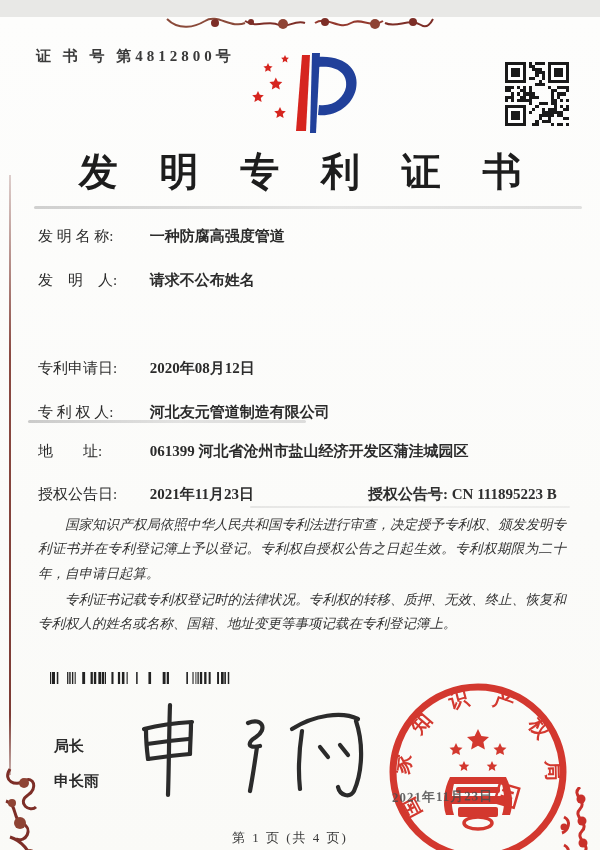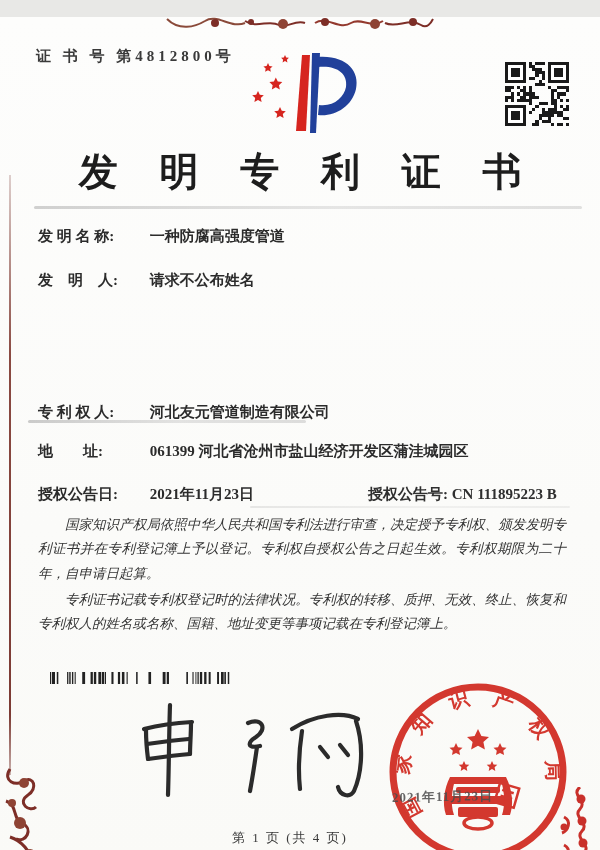--- a/index.html
+++ b/index.html
@@ -12,21 +12,21 @@
   }
   .abs{position:absolute;}
   
   .cert-no{left:36px;top:30px;font-size:15px;letter-spacing:4px;color:#3a3a3a;font-weight:600;}
   .qr{left:505px;top:45px;width:64px;height:64px;}
   .logo{left:238px;top:28px;width:130px;height:96px;}
   .title{left:0;top:128px;width:100%;text-align:center;font-size:39px;font-weight:700;
          letter-spacing:16px;color:#1d1d1d;text-indent:16px;}
   
   .row{left:38px;width:540px;font-size:15px;line-height:1.3;white-space:nowrap;}
-  .row .lbl{display:inline-block;min-width:108px;font-weight:700;color:#2b2b2b;}
+  .row .lbl{display:inline-block;min-width:108px;font-weight:400;color:#2b2b2b;}
   .row .val{font-weight:700;color:#2b2b2b;}
   .grant-no{position:absolute;left:330px;top:0;font-weight:700;white-space:nowrap;}
   
   .paras{left:38px;top:496px;width:528px;font-size:13.5px;line-height:1.8;text-align:justify;color:#333;}
   .paras p{margin:0 0 2px 0;text-indent:2em;font-style:italic;}
   
   .barcode{left:50px;top:655px;width:180px;height:12px;}
   
   .signer{left:54px;top:712px;font-size:15px;font-weight:600;color:#2d2d2d;line-height:2.3;}
   .signature{left:128px;top:682px;width:236px;height:104px;}
@@ -219,20 +219,24 @@
   <div class="abs title">发 明 专 利 证 书</div>
 
   <div class="abs row" style="top:210px">
     <span class="lbl">发 明 名 称:</span>
     <span class="val">一种防腐高强度管道</span>
   </div>
   <div class="abs row" style="top:254px">
     <span class="lbl">发　明　人:</span>
     <span class="val">请求不公布姓名</span>
   </div>
+  <div class="abs row" style="top:342px">
+    <span class="lbl">专利申请日:</span>
+    <span class="val">2020年08月12日</span>
+  </div>
   <div class="abs row" style="top:386px">
     <span class="lbl">专 利 权 人:</span>
     <span class="val">河北友元管道制造有限公司</span>
   </div>
   <div class="abs row" style="top:425px">
     <span class="lbl">地　　址:</span>
     <span class="val">061399 河北省沧州市盐山经济开发区蒲洼城园区</span>
   </div>
   <div class="abs row" style="top:468px">
     <span class="lbl">授权公告日:</span>
@@ -276,20 +280,24 @@
       <rect x="147.47745518874257" y="0" width="1.266929245212548" height="12" fill="#222"></rect>
       <rect x="149.87866158721906" y="0" width="2.3111153609636776" height="12" fill="#222"></rect>
       <rect x="154.16798034085332" y="0" width="2.321766377203989" height="12" fill="#222"></rect>
       <rect x="158.65063062228757" y="0" width="1.986709976748894" height="12" fill="#222"></rect>
       <rect x="167.09166739699043" y="0" width="1.930233669807312" height="12" fill="#222"></rect>
       <rect x="171.00186265343888" y="0" width="2.6956568726783887" height="12" fill="#222"></rect>
       <rect x="174.31999591315167" y="0" width="1.6001472149044962" height="12" fill="#222"></rect>
       <rect x="177.77207737088767" y="0" width="1.488186168991116" height="12" fill="#222"></rect>
     </svg>
 
+  <div class="abs signer">
+    <div>局长</div>
+    <div>申长雨</div>
+  </div>
 
   <svg class="abs signature" viewBox="0 0 236 104">
     <g stroke="#2b2b2b" stroke-width="4.2" fill="none" stroke-linecap="round" stroke-linejoin="round">
       <path d="M42,6 C41,34 41,66 40,96"></path>
       <path d="M16,30 C32,26 48,24 64,23"></path>
       <path d="M18,31 C18,42 19,52 20,60"></path>
       <path d="M20,60 C34,58 48,56 62,55"></path>
       <path d="M63,24 C63,35 62,46 62,55"></path>
       <path d="M19,45 C33,43 47,41 61,40"></path>
       <path d="M120,24 C134,18 140,30 128,38 C120,43 118,50 132,47"></path>

